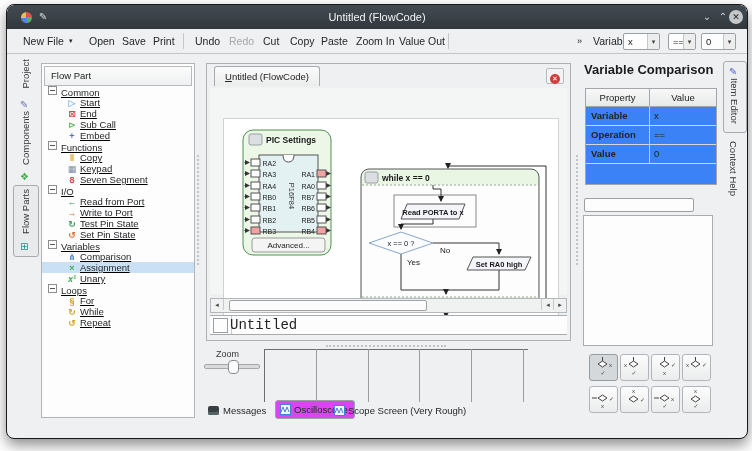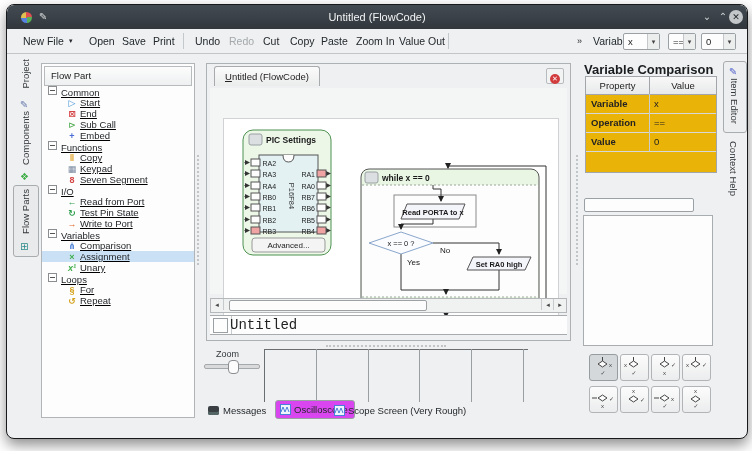--- a/index.html
+++ b/index.html
@@ -53,21 +53,21 @@
   .hscroll{position:absolute;left:3px;top:234px;right:3px;height:13px;background:#f0f1f1;border:1px solid #b5b8ba;}
   .sbtn{position:absolute;top:0;width:12px;height:11px;text-align:center;line-height:11px;font-size:7px;color:#444;border-right:1px solid #c8cbcd;}
   .sbtn.r{border-left:1px solid #c8cbcd;border-right:none;}
   .sthumb{position:absolute;left:18px;top:1px;width:196px;height:9px;background:#fcfcfc;border:1px solid #9ea2a5;border-radius:2px;}
   .namerow{position:absolute;left:3px;top:251px;right:3px;height:18px;background:#fdfdfd;border-top:1px solid #a8abad;border-bottom:1px solid #a8abad;}
   .namechk{position:absolute;left:3px;top:2px;width:13px;height:13px;background:#fdfdfd;border:1px solid #9aa0a4;}
   .namediv{position:absolute;left:21px;top:0;width:1px;height:100%;background:#c8cbcd;}
   .nametxt{position:absolute;left:20px;top:0;line-height:18px;font-size:14px;color:#222;font-family:Liberation Mono, monospace;}
   
   .rp-title{position:absolute;left:577px;top:57px;font-size:13px;font-weight:bold;color:#1a1d20;}
-  .vtable{position:absolute;left:578px;top:71px;width:130px;height:95px;background:#eab308;border:1px solid #a2a6aa;}
+  .vtable{position:absolute;left:578px;top:83px;width:130px;height:95px;background:#3b82f6;border:1px solid #a2a6aa;}
   .vth{position:absolute;top:0;height:17px;background:linear-gradient(#f8f8f8,#e8e9ea);border-bottom:1px solid #a2a6aa;font-size:9.5px;color:#222;text-align:center;line-height:17px;}
   .vrow{position:absolute;left:0;width:100%;height:19px;border-bottom:1px solid #d5d8da;font-size:9.5px;line-height:19px;color:#222;}
   .vprop{position:absolute;left:5px;font-weight:bold;}
   .vval{position:absolute;left:68px;}
   .vcol{position:absolute;left:63px;top:0;width:1px;height:100%;background:#c9ccce;}
   .rp-input{position:absolute;left:577px;top:193px;width:108px;height:12px;background:#fdfdfd;border:1px solid #9aa0a4;border-radius:2px;}
   .rp-box{position:absolute;left:576px;top:210px;width:128px;height:129px;background:#fdfdfd;border:1px solid #aaadb0;}
   .dbtn{position:absolute;width:27px;height:25px;background:linear-gradient(#fcfcfc,#ebeced);border:1px solid #b2b5b8;border-radius:3px;}
   .dbtn.pressed{background:#d5d8da;border-color:#979ca0;}
   
@@ -152,28 +152,30 @@
       <div class="trow titem"><span class="ticon c-start">▷</span><span>Start</span></div>
       <div class="trow titem"><span class="ticon c-end">⊠</span><span>End</span></div>
       <div class="trow titem"><span class="ticon c-subcall">⊳</span><span>Sub Call</span></div>
       <div class="trow titem"><span class="ticon c-embed">+</span><span>Embed</span></div>
       <div class="trow tgroup"><span class="collapse"></span><span>Functions</span></div>
       <div class="trow titem"><span class="ticon c-delay">‖</span><span>Copy</span></div>
       <div class="trow titem"><span class="ticon c-keypad">▦</span><span>Keypad</span></div>
       <div class="trow titem"><span class="ticon c-seven">8</span><span>Seven Segment</span></div>
       <div class="trow tgroup"><span class="collapse"></span><span>I/O</span></div>
       <div class="trow titem"><span class="ticon c-read">←</span><span>Read from Port</span></div>
+      <div class="trow titem"><span class="ticon c-write">→</span><span>Write to Port</span></div>
       <div class="trow titem"><span class="ticon c-test">↻</span><span>Test Pin State</span></div>
-      <div class="trow titem"><span class="ticon c-write">→</span><span>Write to Port</span></div>
+      <div class="trow titem"><span class="ticon c-setpin">↺</span><span>Set Pin State</span></div>
       <div class="trow tgroup"><span class="collapse"></span><span>Variables</span></div>
       <div class="trow titem"><span class="ticon c-cmp">⋔</span><span>Comparison</span></div>
       <div class="trow titem sel"><span class="ticon c-assign">×</span><span>Assignment</span></div>
       <div class="trow titem"><span class="ticon c-unary">x¹</span><span>Unary</span></div>
       <div class="trow tgroup"><span class="collapse"></span><span>Loops</span></div>
       <div class="trow titem"><span class="ticon c-for">§</span><span>For</span></div>
+      <div class="trow titem"><span class="ticon c-while">↻</span><span>While</span></div>
       <div class="trow titem"><span class="ticon c-repeat">↺</span><span>Repeat</span></div>
     </div>
   </div>
 
   <div class="dots-v" style="left:190px"></div>
   <div class="dots-v" style="left:569px"></div>
   <div class="dots-h" style="left:319px;top:340px"></div>
 
   <div class="centerpanel">
     <div class="doctab"><span style="text-decoration:underline">U</span><span>ntitled (FlowCode)</span></div>

